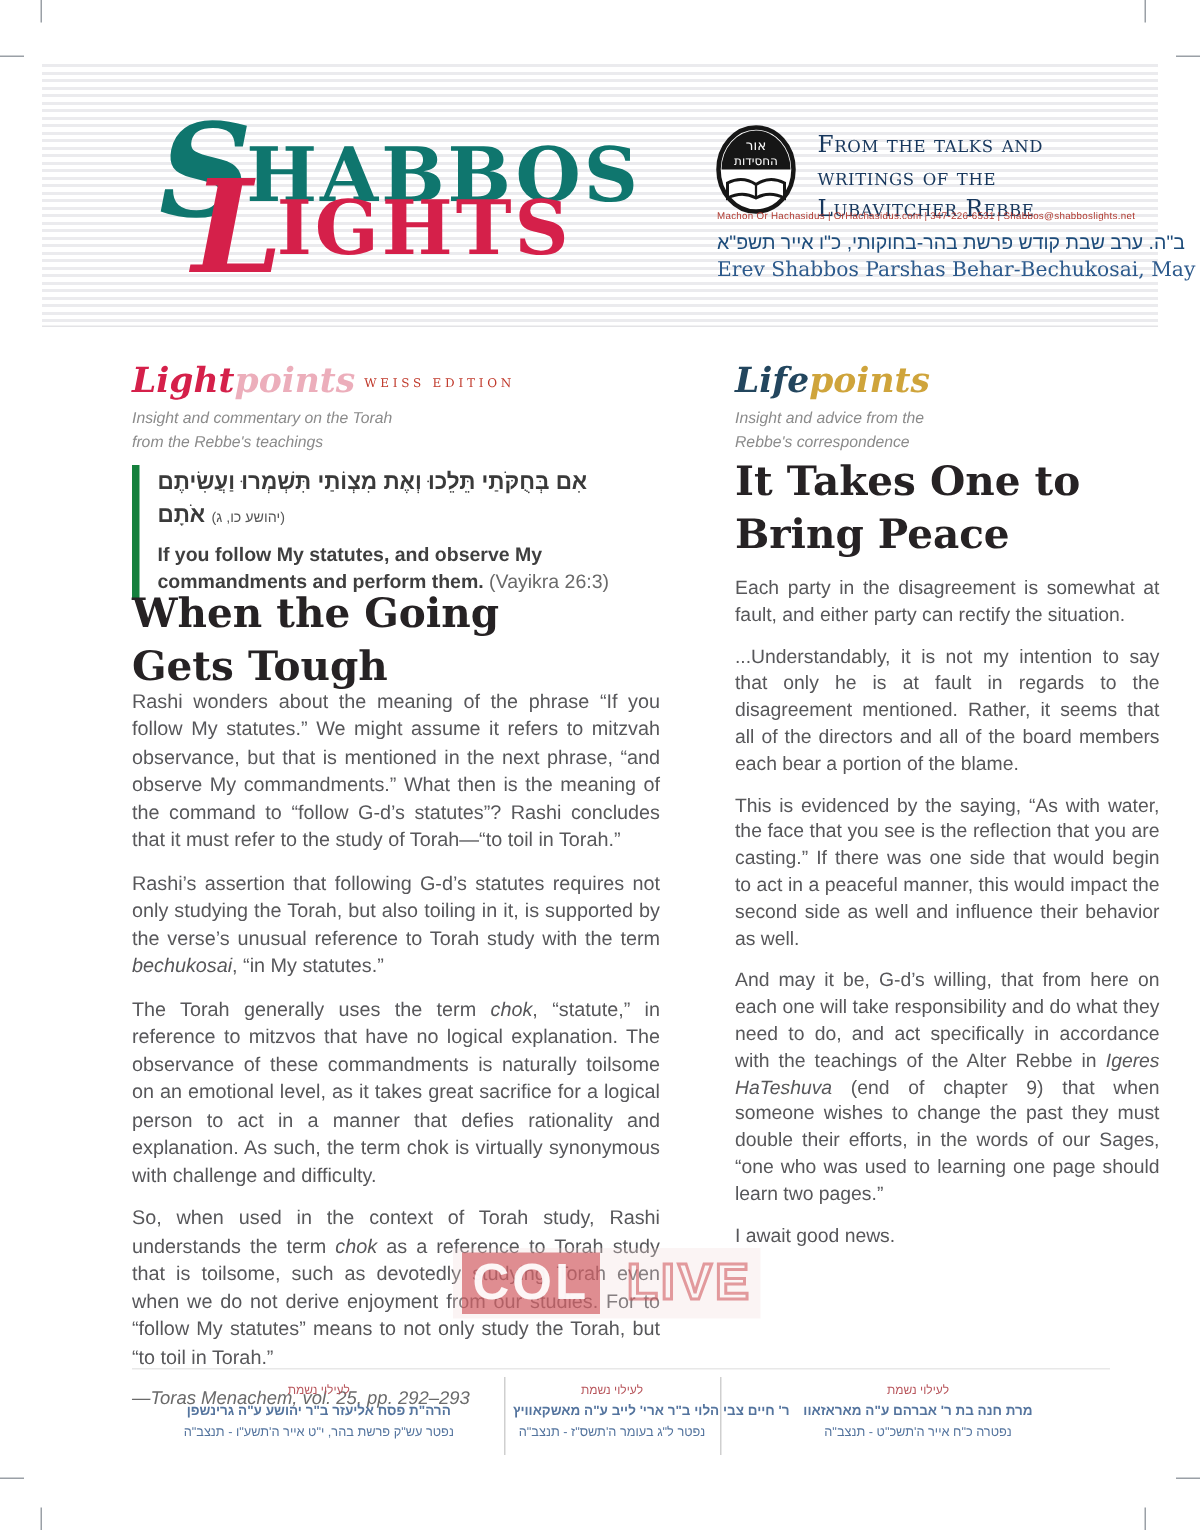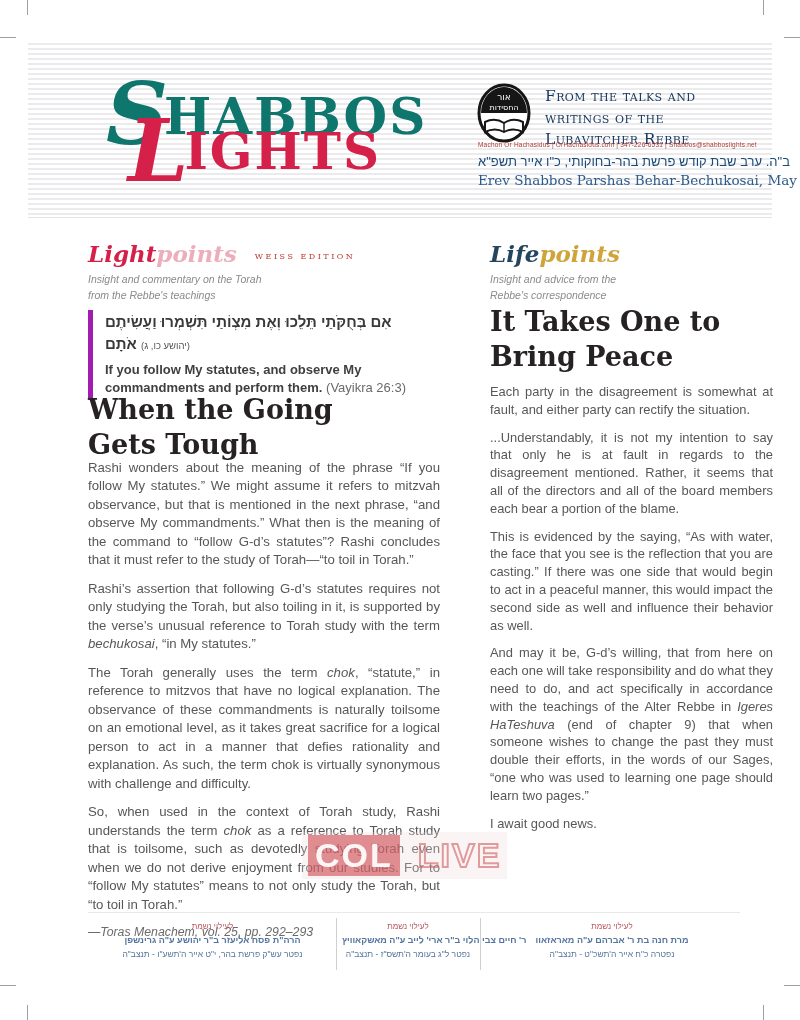--- a/index.html
+++ b/index.html
@@ -31,25 +31,25 @@
   .date-he{left:478px;top:154px;font-size:13px;color:#1c4b7a;white-space:nowrap;}
   .date-en{left:478px;top:172px;font-family:"DejaVu Serif",serif;font-size:13.5px;color:#2d5a8c;white-space:nowrap;}
 
   
   .sechead{font-family:"DejaVu Serif",serif;font-style:italic;font-weight:bold;font-size:23px;white-space:nowrap;}
   .sec-light{color:#d5204a;}
   .sec-points-pink{color:#ecaebb;font-weight:bold;}
   .sec-life{color:#23465e;}
   .sec-points-gold{color:#cfa43b;font-weight:bold;}
   .edition{font-family:"DejaVu Serif",serif;font-style:normal;font-weight:normal;font-size:8px;
-           letter-spacing:2.5px;color:#c0392b;margin-left:18px;position:relative;top:-3px;}
+           letter-spacing:2.5px;color:#c0392b;margin-left:6px;position:relative;top:-3px;}
   .tagline{font-style:italic;font-size:10.5px;line-height:1.5;color:#8b8b8b;}
 
   
-  .quote{left:88px;top:310px;width:338px;border-left:5px solid #a21caf;padding:1px 0 3px 12px;}
+  .quote{left:88px;top:310px;width:338px;border-left:5px solid #15803d;padding:1px 0 3px 12px;}
   .q-he{font-size:15px;font-weight:bold;color:#3a3a3a;line-height:1.45;text-align:left;}
   .q-he-src{font-size:9.5px;font-weight:normal;color:#555;}
   .q-en{margin-top:6px;font-size:13px;line-height:1.4;color:#3f3f3f;}
   .q-en b{font-weight:bold;}
   .q-en .src{font-weight:normal;color:#6a6a6a;text-align:right;}
   .bdi{unicode-bidi:isolate;direction:rtl;display:inline-block;}
 
   
   .atitle{font-family:"DejaVu Serif",serif;font-weight:bold;font-size:27px;line-height:1.28;color:#262224;}
 

